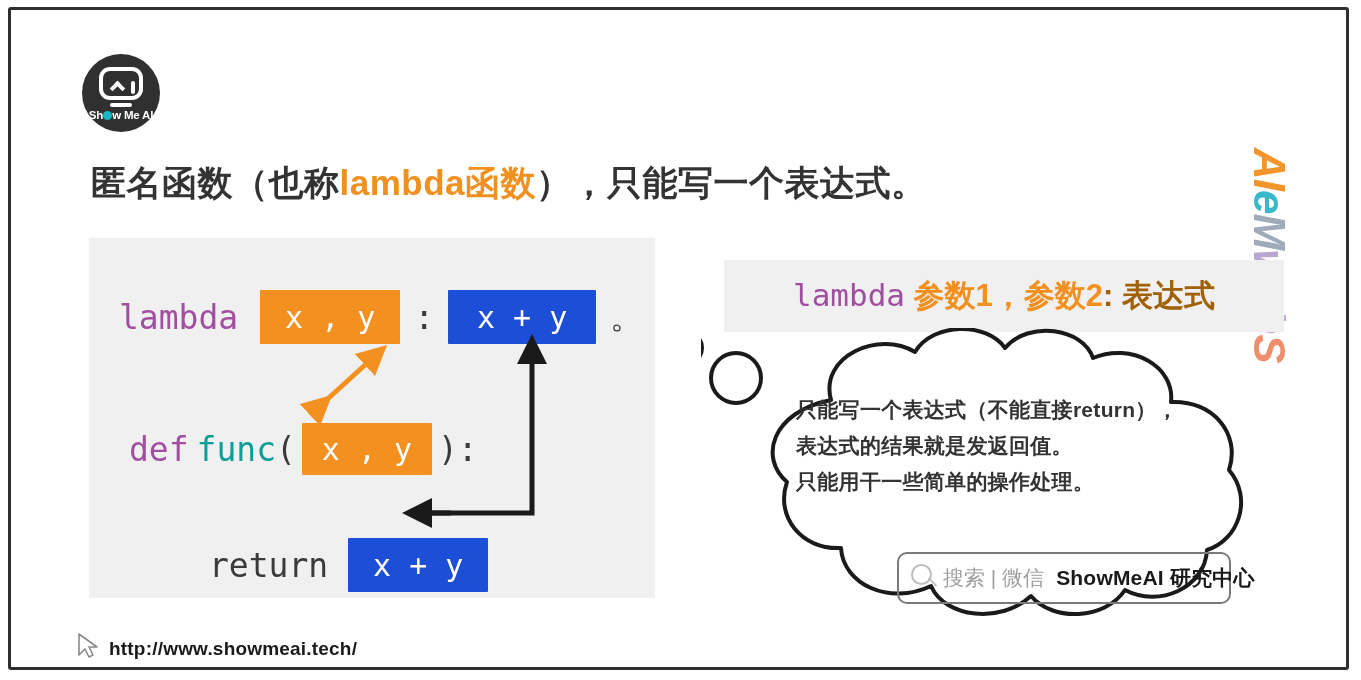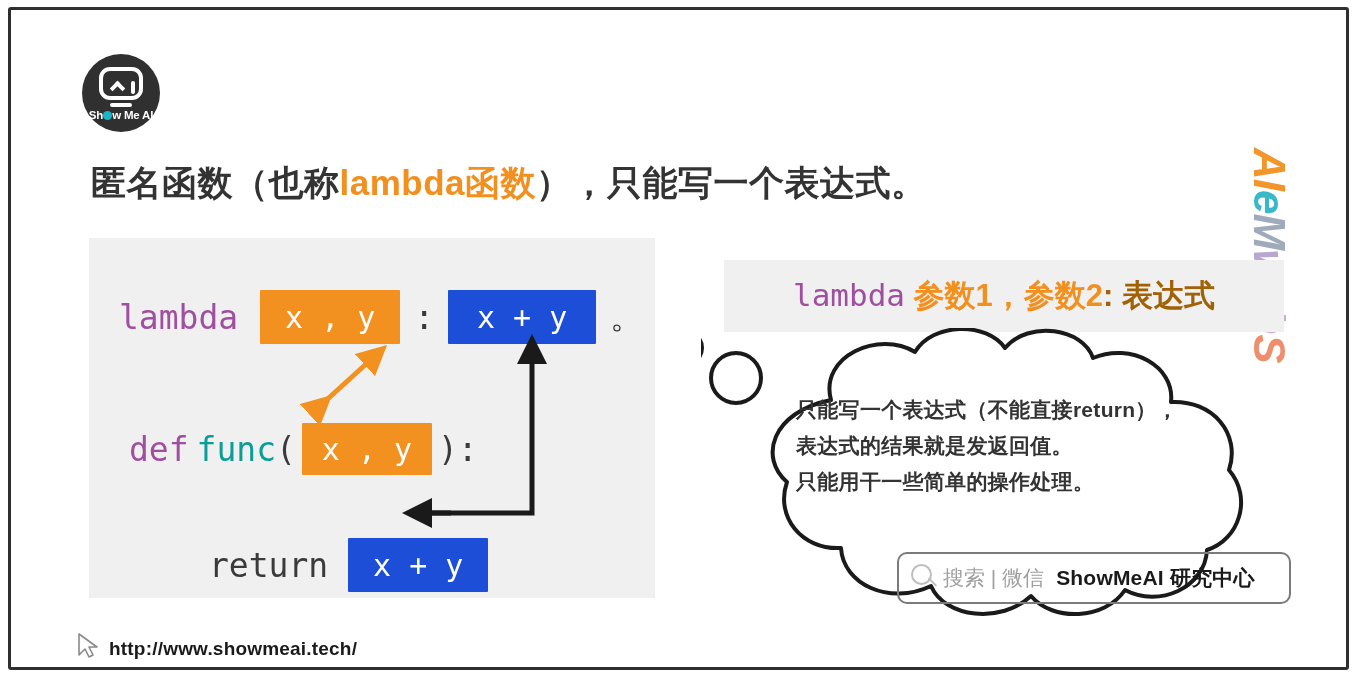--- a/index.html
+++ b/index.html
@@ -274,21 +274,21 @@
     line-height: 36px;
     letter-spacing: 0.3px;
   }
   .bubble-text div { white-space: nowrap; }
 
   
   .search-box {
     position: absolute;
     left: 886px;
     top: 542px;
-    width: 394px;
+    width: 334px;
     height: 52px;
     border: 2px solid #7a7a7a;
     border-radius: 10px;
     background: transparent;
     display: flex;
     align-items: center;
     box-sizing: border-box;
   }
   .search-icon {
     position: relative;

